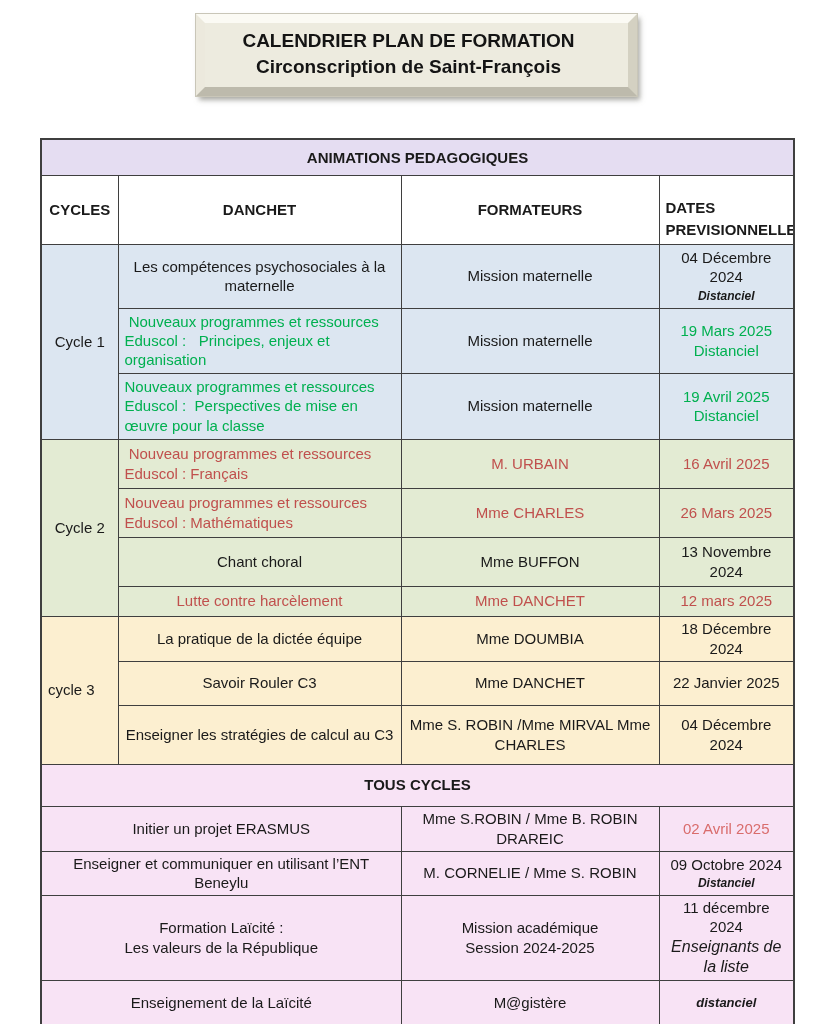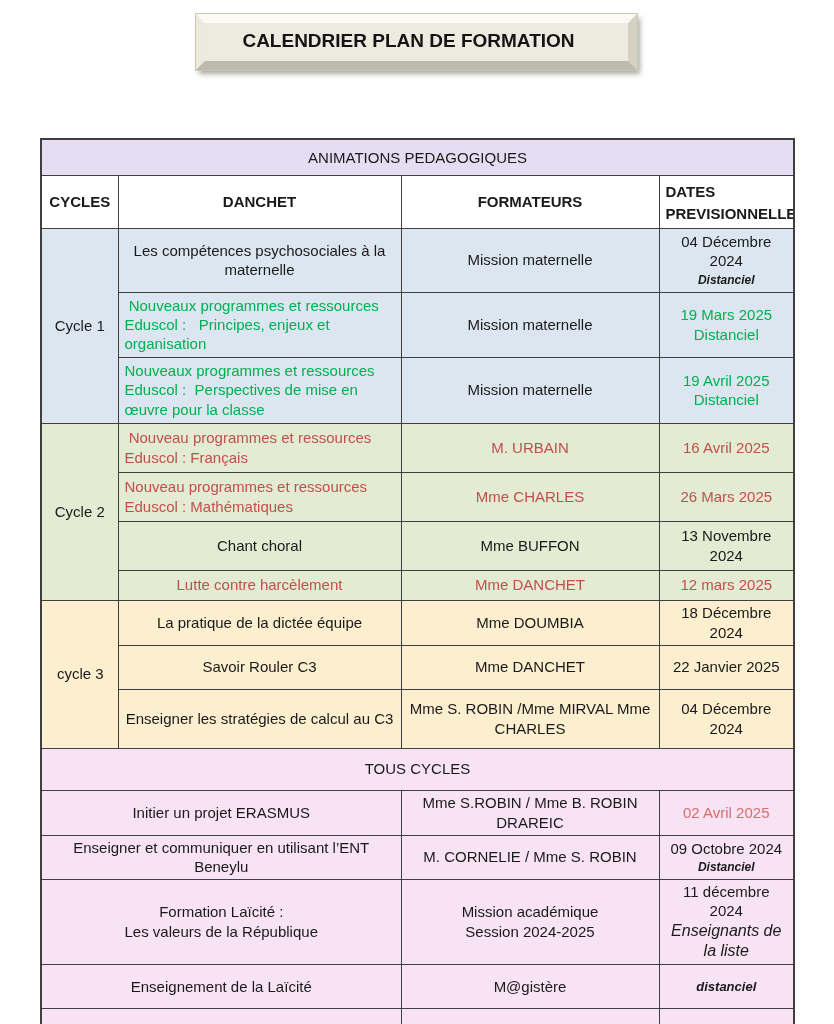--- a/index.html
+++ b/index.html
@@ -26,43 +26,44 @@
     border-collapse:collapse;table-layout:fixed;
     border:2px solid var(--border);
   }
   td{
     border:1px solid var(--border);
     font-size:15px;line-height:1.28;
     text-align:center;vertical-align:middle;
     padding:2px 6px;box-sizing:border-box;
     overflow:hidden;
   }
-  .section{font-weight:normal;font-size:15px;}
+  .section{font-weight:bold;font-size:15px;}
   .lavender{background:var(--lavender);}
   .bg-blue{background:var(--blue);}
   .bg-green{background:var(--greenbg);}
   .bg-yellow{background:var(--yellowbg);}
   .bg-pink{background:var(--pink);}
   .colhead td{font-weight:bold;background:#ffffff;}
-  .dates-head{text-align:left;vertical-align:top;padding-top:5px;line-height:1.5;}
+  .dates-head{text-align:left;vertical-align:top;padding-top:21px;line-height:1.5;}
   .left{text-align:left;}
   .pre{white-space:pre-wrap;}
   .txt-green{color:var(--greentx);}
   .txt-red{color:var(--redtx);}
   .txt-salmon{color:var(--salmontx);text-align:center;}
   .blk{display:block;}
   .note{display:block;font-size:12px;font-weight:bold;font-style:italic;margin-top:2px;}
   .note-plain{display:block;font-size:16px;font-style:italic;margin-top:1px;}
-  .cyc3-label{text-align:left;padding-left:15px;}
+  .cyc3-label{text-align:left;padding-left:6px;}
 </style>
 </head>
 <body>
 
 <div class="title-box">
   <div class="title-line">CALENDRIER PLAN DE FORMATION</div>
+  <div class="title-line">Circonscription de Saint-François</div>
 </div>
 
 <table>
   <colgroup>
       <col style="width:77px">
       <col style="width:283px">
       <col style="width:258px">
       <col style="width:135px">
     </colgroup>
   <tbody>

